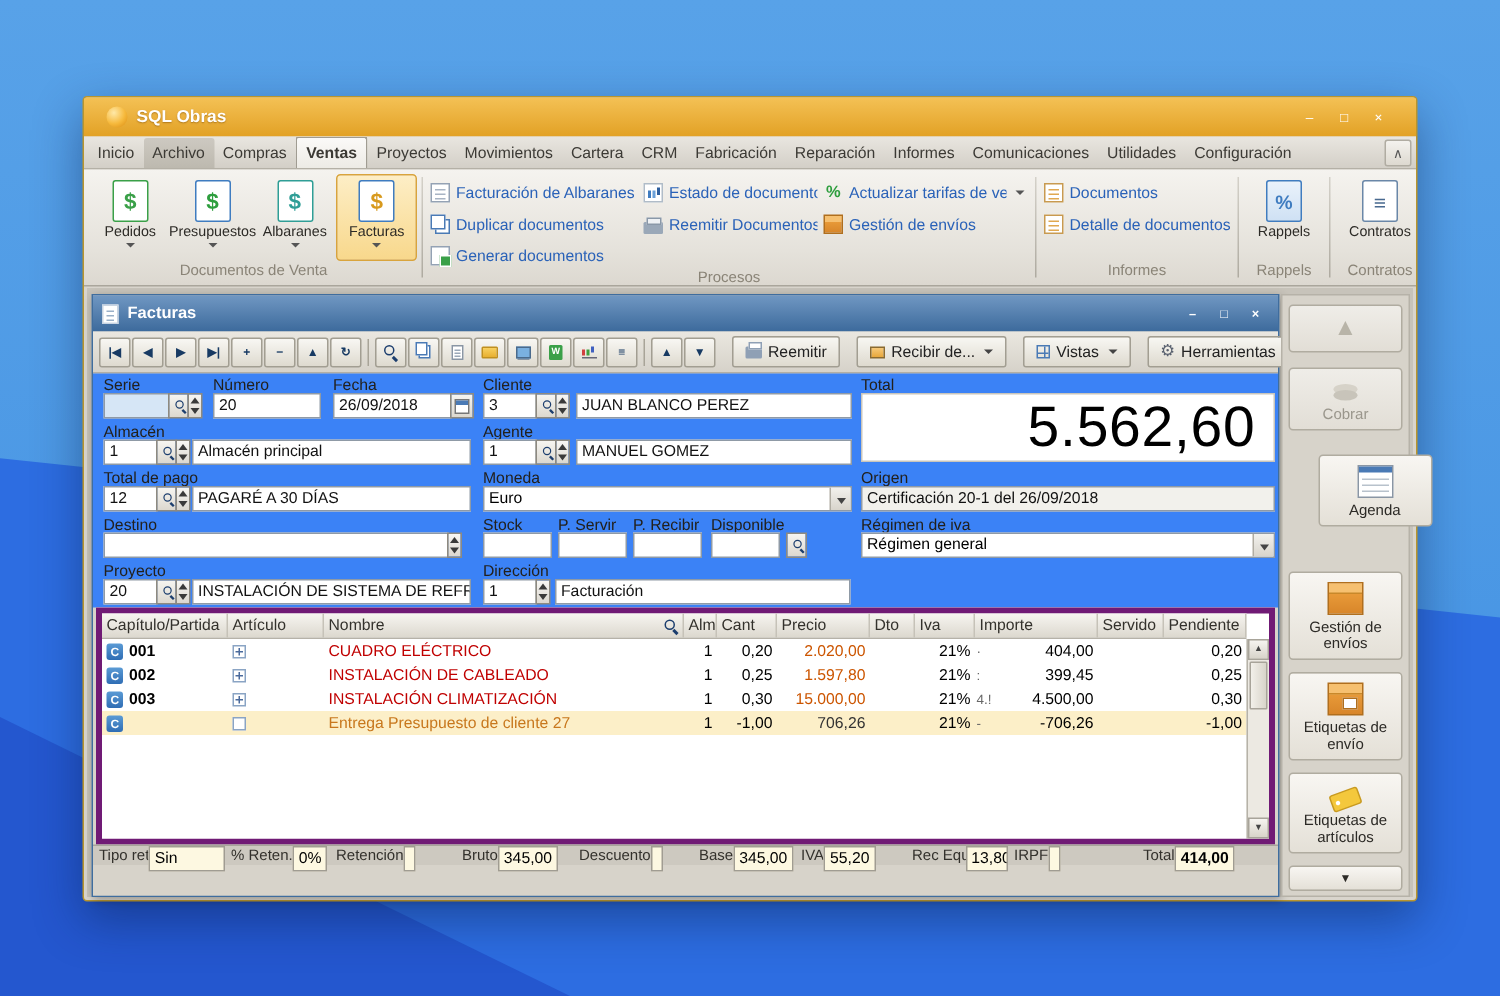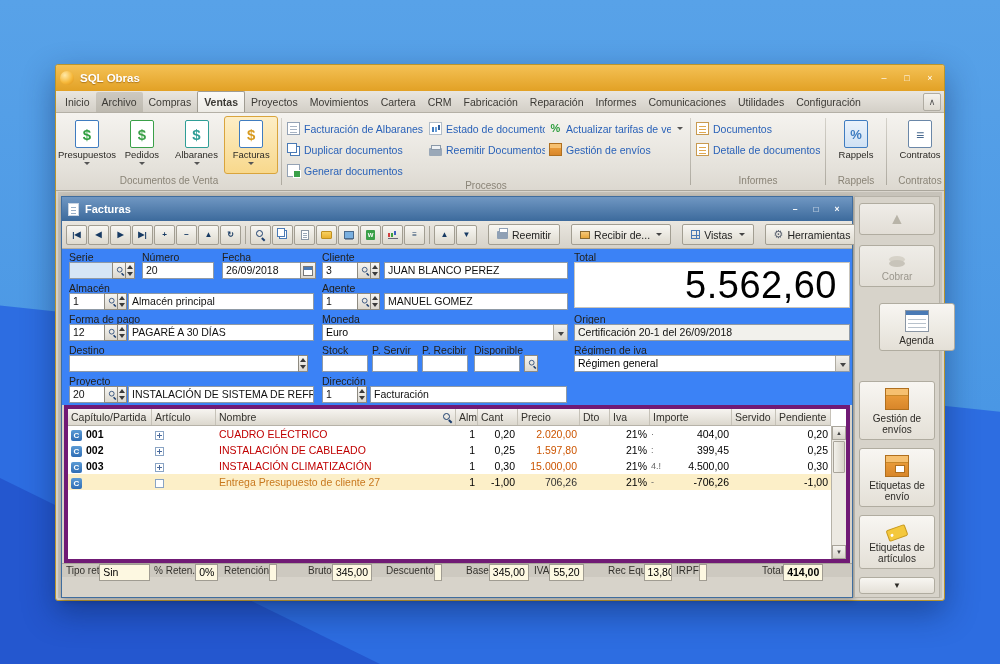--- a/index.html
+++ b/index.html
@@ -2,21 +2,21 @@
 <html><head>
 <meta charset="utf-8">
 <style>
 *{margin:0;padding:0;box-sizing:border-box}
 html,body{width:1000px;height:664px;overflow:hidden}
 body{font-family:"Liberation Sans",sans-serif;position:relative;background:linear-gradient(180deg,#58a2e8,#4190e2)}
 .diag1{position:absolute;inset:0;background:#2d6de1;clip-path:polygon(0 46%,100% 62%,100% 100%,0 100%)}
 .diag2{position:absolute;inset:0;background:#2457cf;clip-path:polygon(0 72%,38% 100%,0 100%)}
 
 .win{position:absolute;left:55px;top:64px;width:890px;height:537px;background:#d9d5cd;border:1px solid #b8952e;border-radius:3px;box-shadow:0 12px 32px rgba(8,30,80,.45)}
-.titlebar{height:26px;background:linear-gradient(#f4c155,#e2a125);border-radius:2px 2px 0 0;display:flex;align-items:center;padding:0 4px;gap:6px}
+.titlebar{height:26px;background:linear-gradient(#f4c155,#e2a125);border-radius:2px 2px 0 0;display:flex;align-items:center;padding:0 15px;gap:6px}
 .applogo{width:14px;height:14px;border-radius:50%;background:radial-gradient(circle at 35% 30%,#ffe9a8,#f6b93c 55%,#d88a10);flex:none}
 .apptitle{color:#fff;font-size:11.5px;font-weight:bold;text-shadow:0 1px 1px rgba(120,70,0,.5)}
 .wctrl{margin-left:auto;display:flex;gap:3px}
 .wbtn{width:20px;height:15px;color:#fff;font-size:9px;display:flex;align-items:center;justify-content:center;border-radius:2px}
 
 .tabsrow{height:22px;background:linear-gradient(#e9e6e0,#d3cfc7);display:flex;align-items:flex-end;padding:0 3px;border-bottom:1px solid #b4b0a6}
 #ribbon-tabs{display:flex;flex:1;overflow:hidden;align-items:flex-end}
 .rtab{height:20px;line-height:20px;padding:0 6px;font-size:10.5px;color:#3c3a35;white-space:nowrap;flex:none}
 .rtab.archivo{background:linear-gradient(#cdc9c1,#bdb9af);border-radius:2px 2px 0 0}
 .rtab.active{background:linear-gradient(#fbfaf8,#edebe5);border:1px solid #a09c92;border-bottom:none;border-radius:2px 2px 0 0;height:21px;font-weight:bold}
@@ -193,27 +193,27 @@
         <div class="rtab">Utilidades</div>
         <div class="rtab">Configuración</div>
       </div>
     <div class="collapse">∧</div>
   </div>
 
   <div class="ribbon">
     <div class="rgroup" style="width:220px">
       <div class="bigrow" id="grp-docs">
           <div class="bigbtn">
+            <span class="bigic doc-dollar-green"></span>
+            <span class="biglabel">Pedidos</span>
+            <span class="ddarrow"></span>
+          </div>
+          <div class="bigbtn">
             <span class="bigic doc-dollar-blue"></span>
             <span class="biglabel">Presupuestos</span>
-            <span class="ddarrow"></span>
-          </div>
-          <div class="bigbtn">
-            <span class="bigic doc-dollar-green"></span>
-            <span class="biglabel">Pedidos</span>
             <span class="ddarrow"></span>
           </div>
           <div class="bigbtn">
             <span class="bigic doc-dollar-teal"></span>
             <span class="biglabel">Albaranes</span>
             <span class="ddarrow"></span>
           </div>
           <div class="bigbtn activebig">
             <span class="bigic doc-dollar-gold"></span>
             <span class="biglabel">Facturas</span>
@@ -406,21 +406,21 @@
         <div class="fin" style="left:66px;top:44px;width:186px">Almacén principal</div>
 
         <span class="flabel" style="left:260px;top:33px">Agente</span>
         <div class="fin" style="left:260px;top:44px;width:36px">1</div>
         <div class="fbtn" style="left:295px;top:44px">
             <span class="mag"></span>
           </div>
         <div class="fspin" style="left:308px;top:44px"></div>
         <div class="fin" style="left:322px;top:44px;width:184px">MANUEL GOMEZ</div>
 
-        <span class="flabel" style="left:7px;top:64px">Forma de pago</span>
+        <span class="flabel" style="left:7px;top:64px">Total de pago</span>
         <div class="fin" style="left:7px;top:75px;width:36px">12</div>
         <div class="fbtn" style="left:42px;top:75px">
             <span class="mag"></span>
           </div>
         <div class="fspin" style="left:55px;top:75px"></div>
         <div class="fin" style="left:66px;top:75px;width:186px">PAGARÉ A 30 DÍAS</div>
 
         <span class="flabel" style="left:260px;top:64px">Moneda</span>
         <div class="fsel" style="left:260px;top:75px;width:246px">Euro</div>
 

